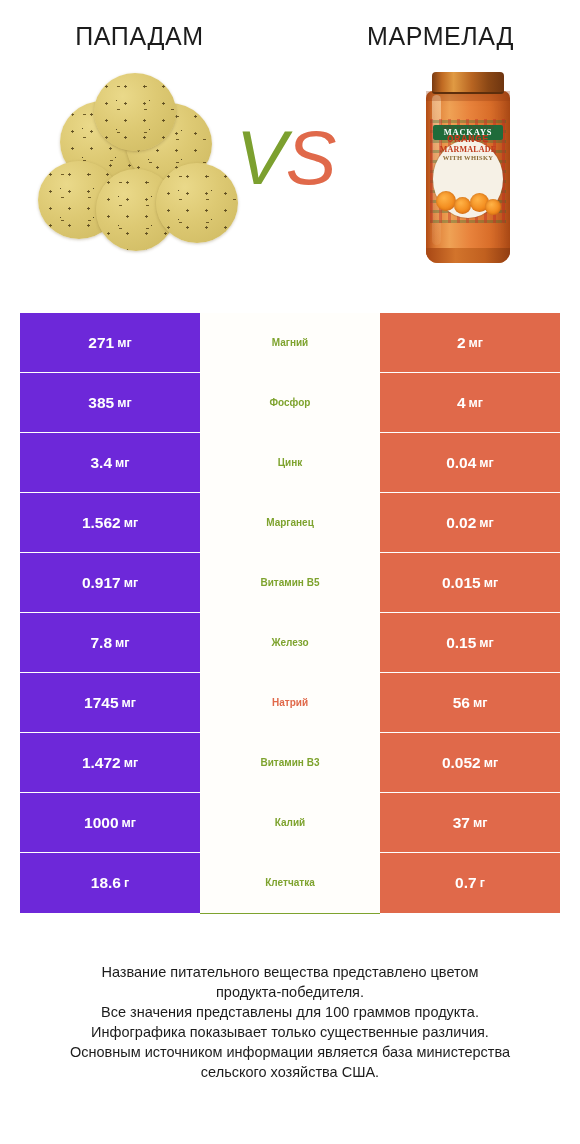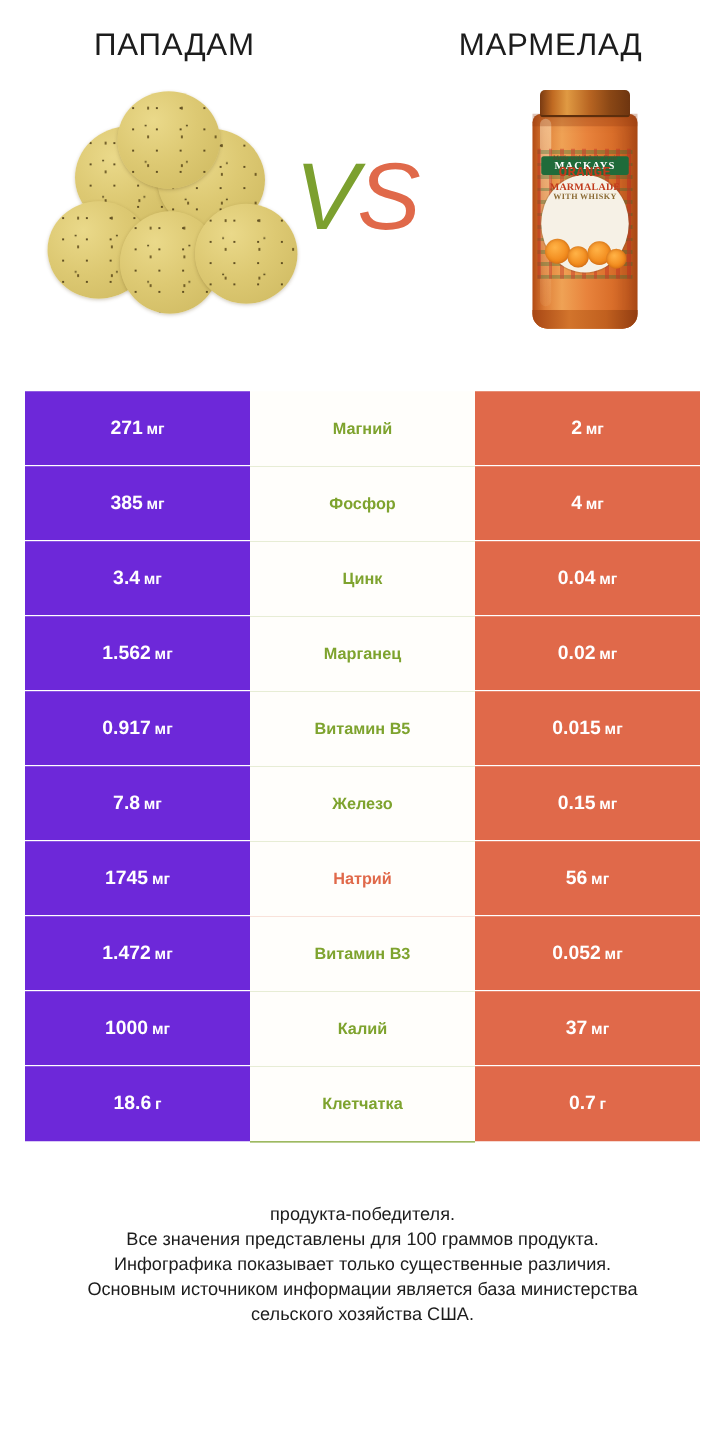--- a/index.html
+++ b/index.html
@@ -248,21 +248,21 @@
     width: 180px;
     background: #6d28d9;
     color: #ffffff;
     font-size: 15.5px;
     font-weight: 700;
     border-bottom: 1.5px solid #ffffff;
   }
   .cell-mid {
     width: 180px;
     background: #fffefb;
-    font-size: 13px;
+    font-size: 10px;
     font-weight: 700;
     color: #7ea32e;
   }
   .cell-mid.winner-right { color: #e0694a; }
   .cell-mid-inner {
     width: 100%;
     height: 100%;
     display: flex;
     align-items: center;
     justify-content: center;
@@ -471,18 +471,19 @@
         <div class="cell-mid-inner">Клетчатка</div>
       </div>
       <div class="cell cell-right">
         <span>0.7</span>
         <span class="unit">г</span>
       </div>
     </div>
   </div>
 
 <div class="footer">
+  <p>Название питательного вещества представлено цветом</p>
   <p>продукта-победителя.</p>
   <p>Все значения представлены для 100 граммов продукта.</p>
   <p>Инфографика показывает только существенные различия.</p>
   <p>Основным источником информации является база министерства</p>
   <p>сельского хозяйства США.</p>
 </div>
 
 </body></html>

